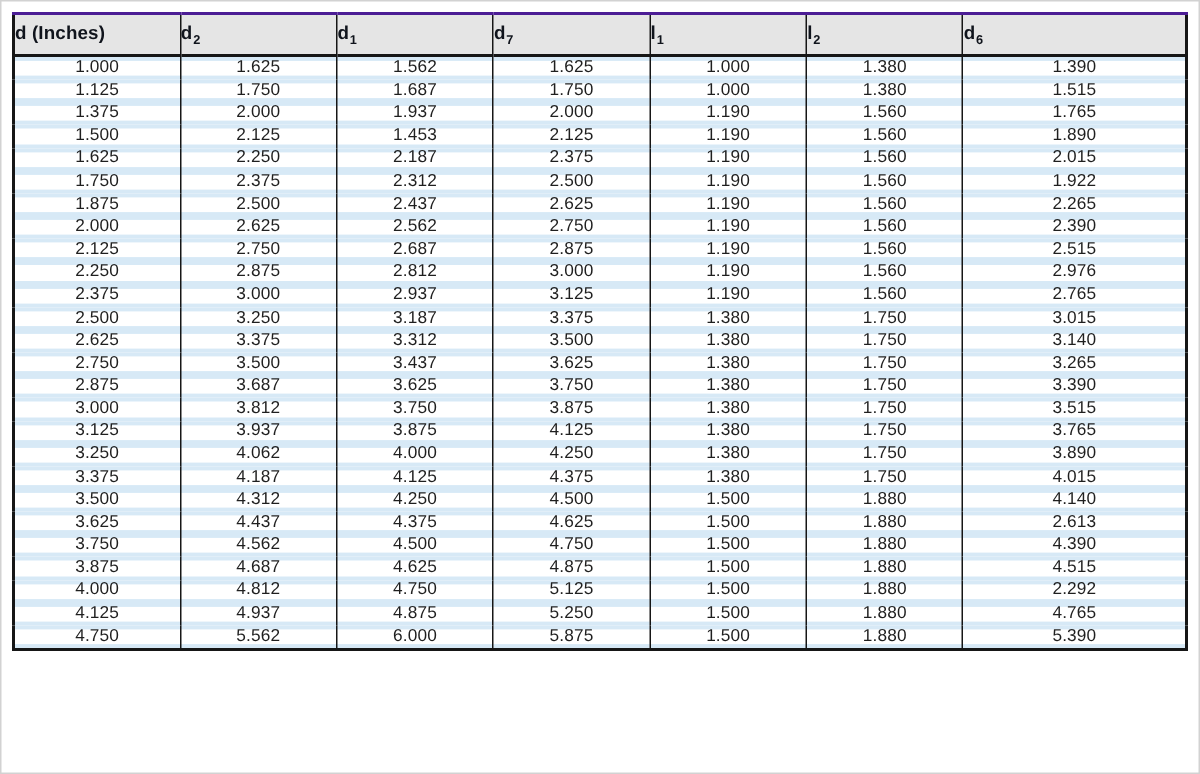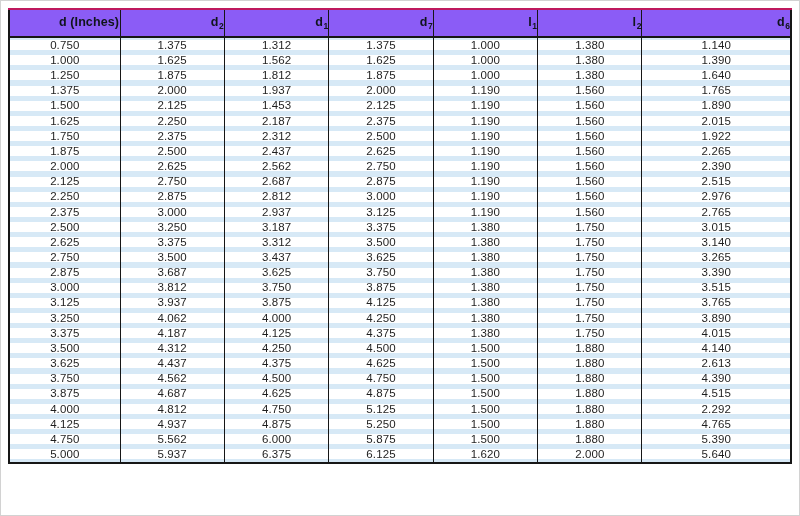--- a/index.html
+++ b/index.html
@@ -15,30 +15,30 @@
   table {
     width: 100%;
     border-collapse: collapse;
     table-layout: fixed;
     border: 2.5px solid #161616;
   }
   col.c-first { width: 14.2%; }
   col.c-mid   { width: 13.35%; }
   col.c-last  { width: 19.05%; }
   thead th {
-    background: #8b5cf6;
+    background: #e5e5e5;
     height: 26px;
     font-size: 12.5px;
     font-weight: 700;
     color: #10141c;
-    text-align: right;
+    text-align: left;
     vertical-align: middle;
     border-left: 1.8px solid #161616;
     border-bottom: 2.2px solid #161616;
-    border-top: 2px solid #be185d;
+    border-top: 2px solid #4c1d95;
     padding: 0;
     letter-spacing: 0.1px;
   }
   thead th:first-child { border-left: none; }
   .sub {
     font-size: 8.5px;
     font-weight: 700;
     vertical-align: -3px;
     margin-left: 0.5px;
   }
@@ -79,45 +79,36 @@
         <th><span>d</span><span class="sub">2</span></th>
         <th><span>d</span><span class="sub">1</span></th>
         <th><span>d</span><span class="sub">7</span></th>
         <th><span>l</span><span class="sub">1</span></th>
         <th><span>l</span><span class="sub">2</span></th>
         <th><span>d</span><span class="sub">6</span></th>
       </tr>
     </thead>
     <tbody>
         <tr>
-          <td>0.750</td>
-          <td>1.375</td>
-          <td>1.312</td>
-          <td>1.375</td>
-          <td>1.000</td>
-          <td>1.380</td>
-          <td>1.140</td>
-        </tr>
-        <tr>
           <td>1.000</td>
           <td>1.625</td>
           <td>1.562</td>
           <td>1.625</td>
           <td>1.000</td>
           <td>1.380</td>
           <td>1.390</td>
         </tr>
         <tr>
-          <td>1.250</td>
-          <td>1.875</td>
-          <td>1.812</td>
-          <td>1.875</td>
+          <td>1.125</td>
+          <td>1.750</td>
+          <td>1.687</td>
+          <td>1.750</td>
           <td>1.000</td>
           <td>1.380</td>
-          <td>1.640</td>
+          <td>1.515</td>
         </tr>
         <tr>
           <td>1.375</td>
           <td>2.000</td>
           <td>1.937</td>
           <td>2.000</td>
           <td>1.190</td>
           <td>1.560</td>
           <td>1.765</td>
         </tr>
@@ -320,25 +311,16 @@
           <td>4.765</td>
         </tr>
         <tr>
           <td>4.750</td>
           <td>5.562</td>
           <td>6.000</td>
           <td>5.875</td>
           <td>1.500</td>
           <td>1.880</td>
           <td>5.390</td>
-        </tr>
-        <tr>
-          <td>5.000</td>
-          <td>5.937</td>
-          <td>6.375</td>
-          <td>6.125</td>
-          <td>1.620</td>
-          <td>2.000</td>
-          <td>5.640</td>
         </tr>
       </tbody>
   </table>
 </div>
 
 </body></html>

